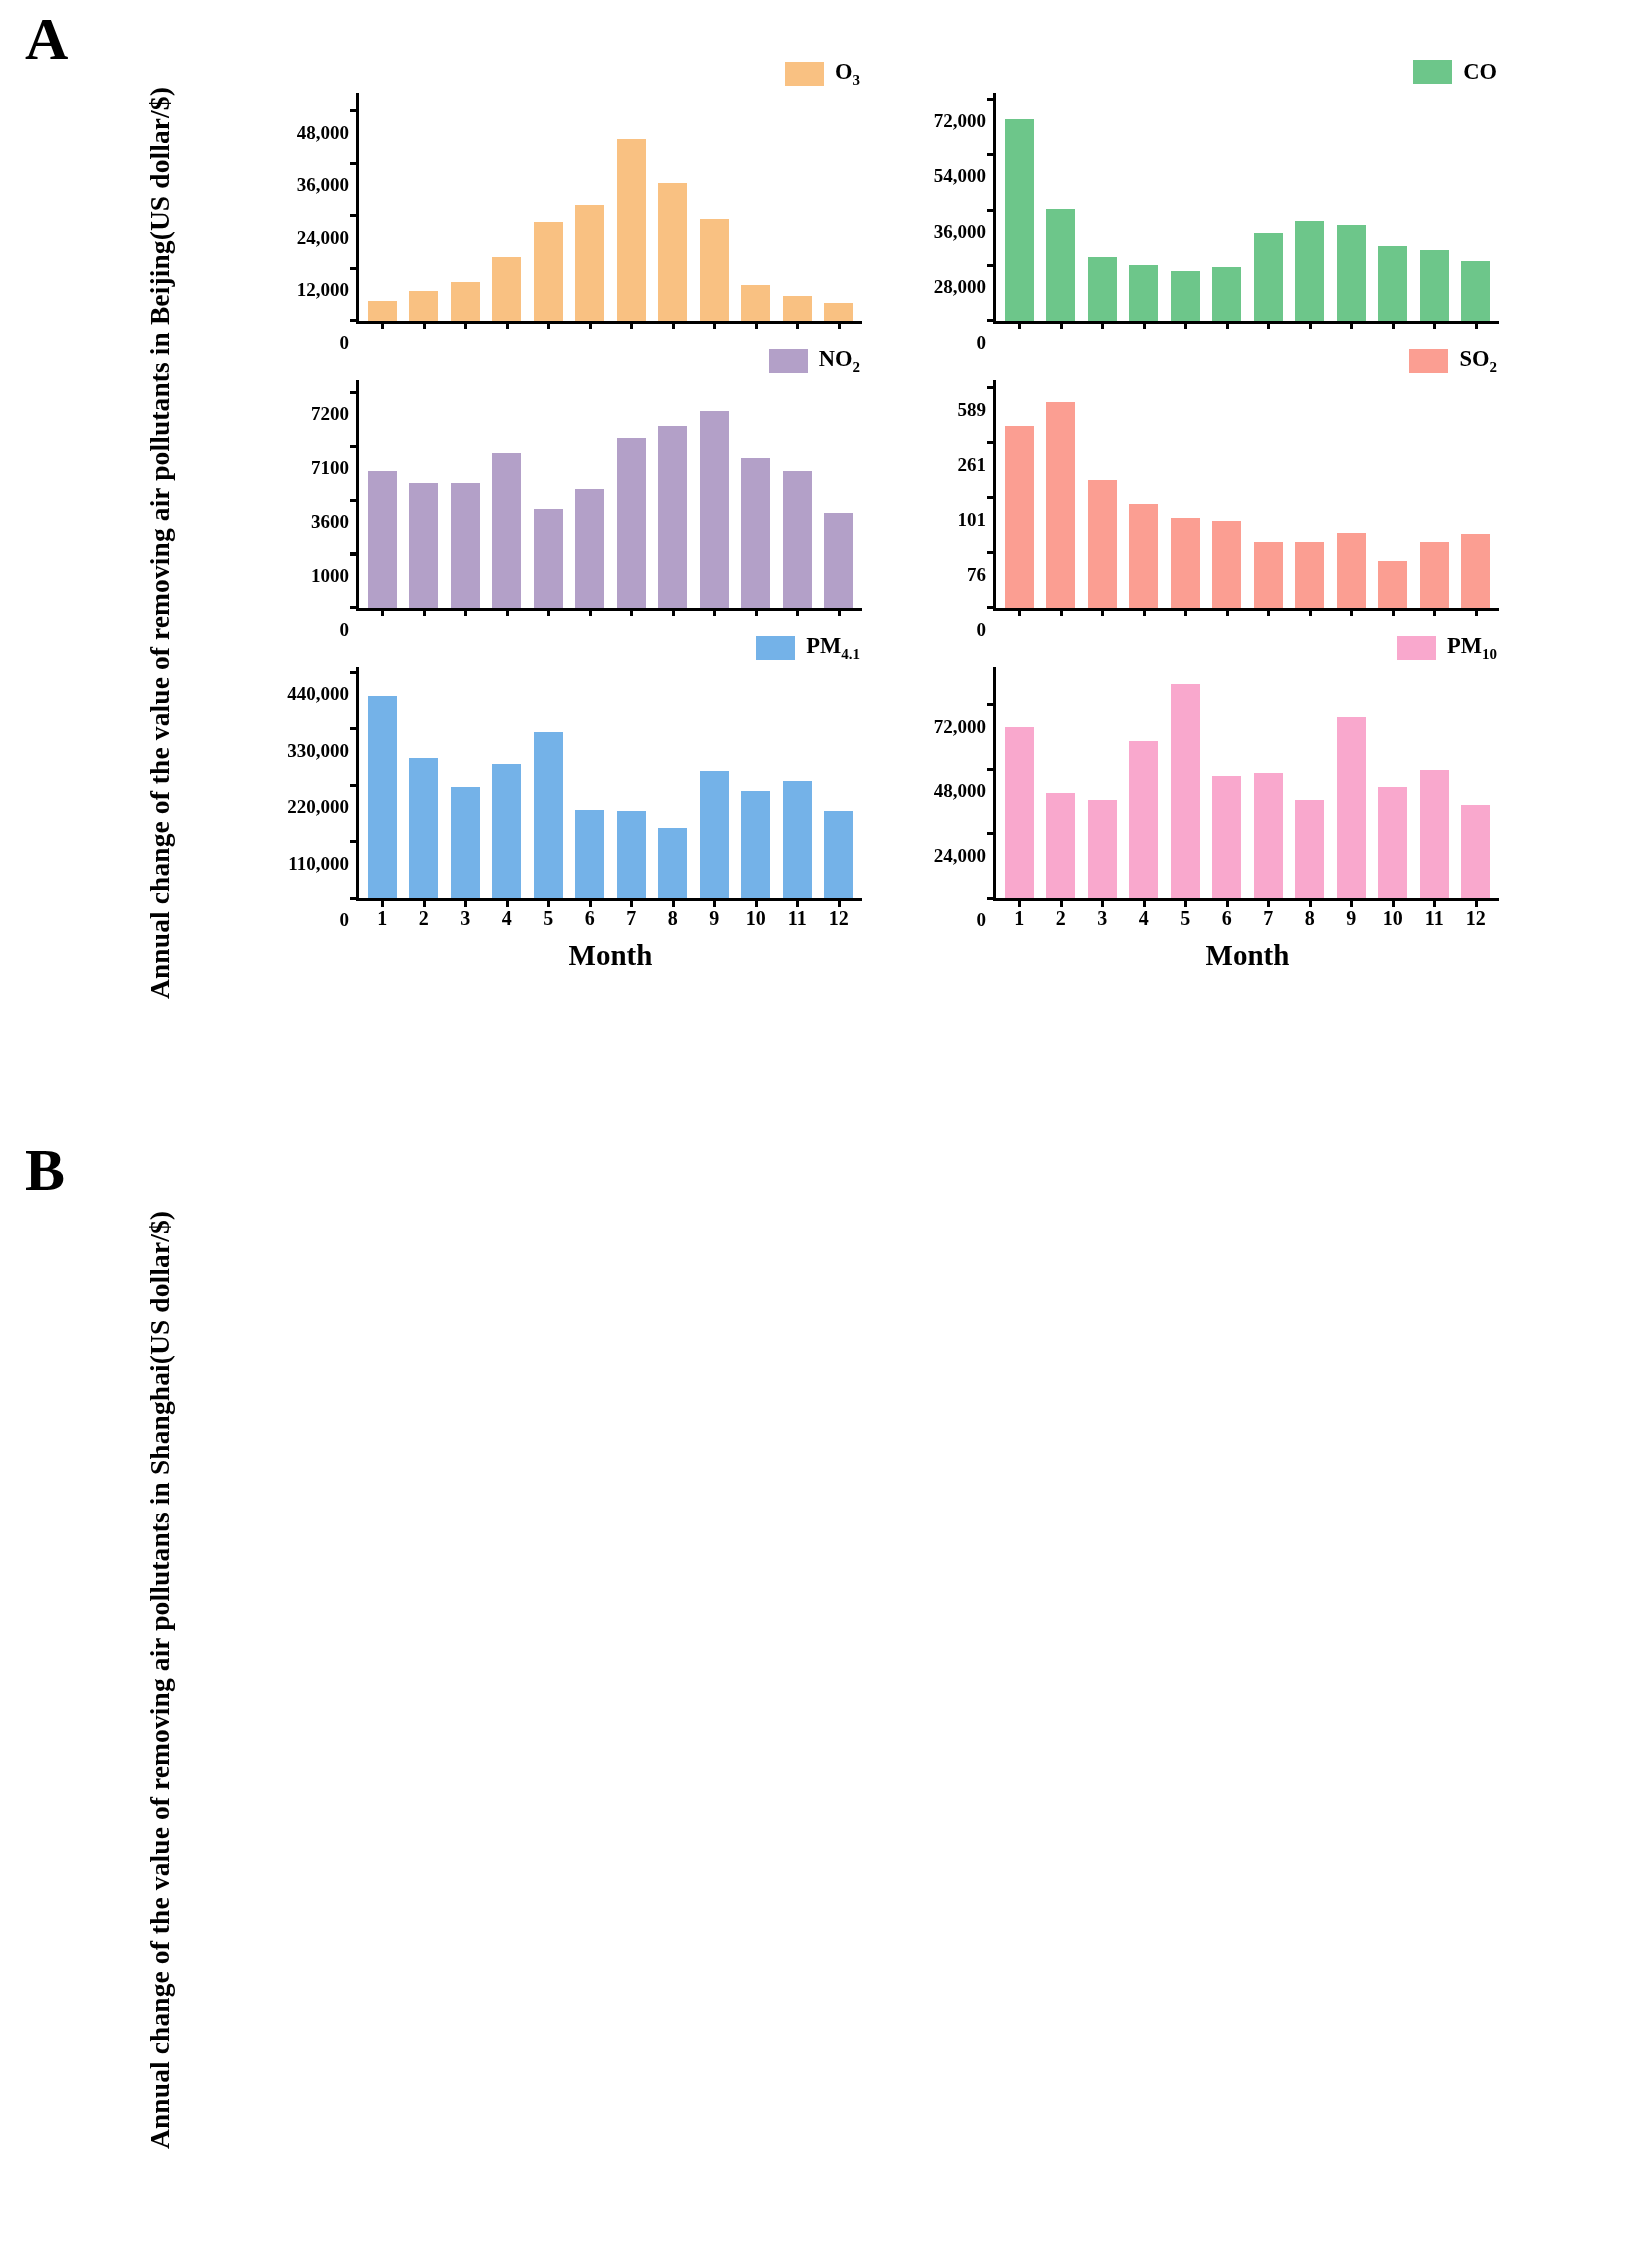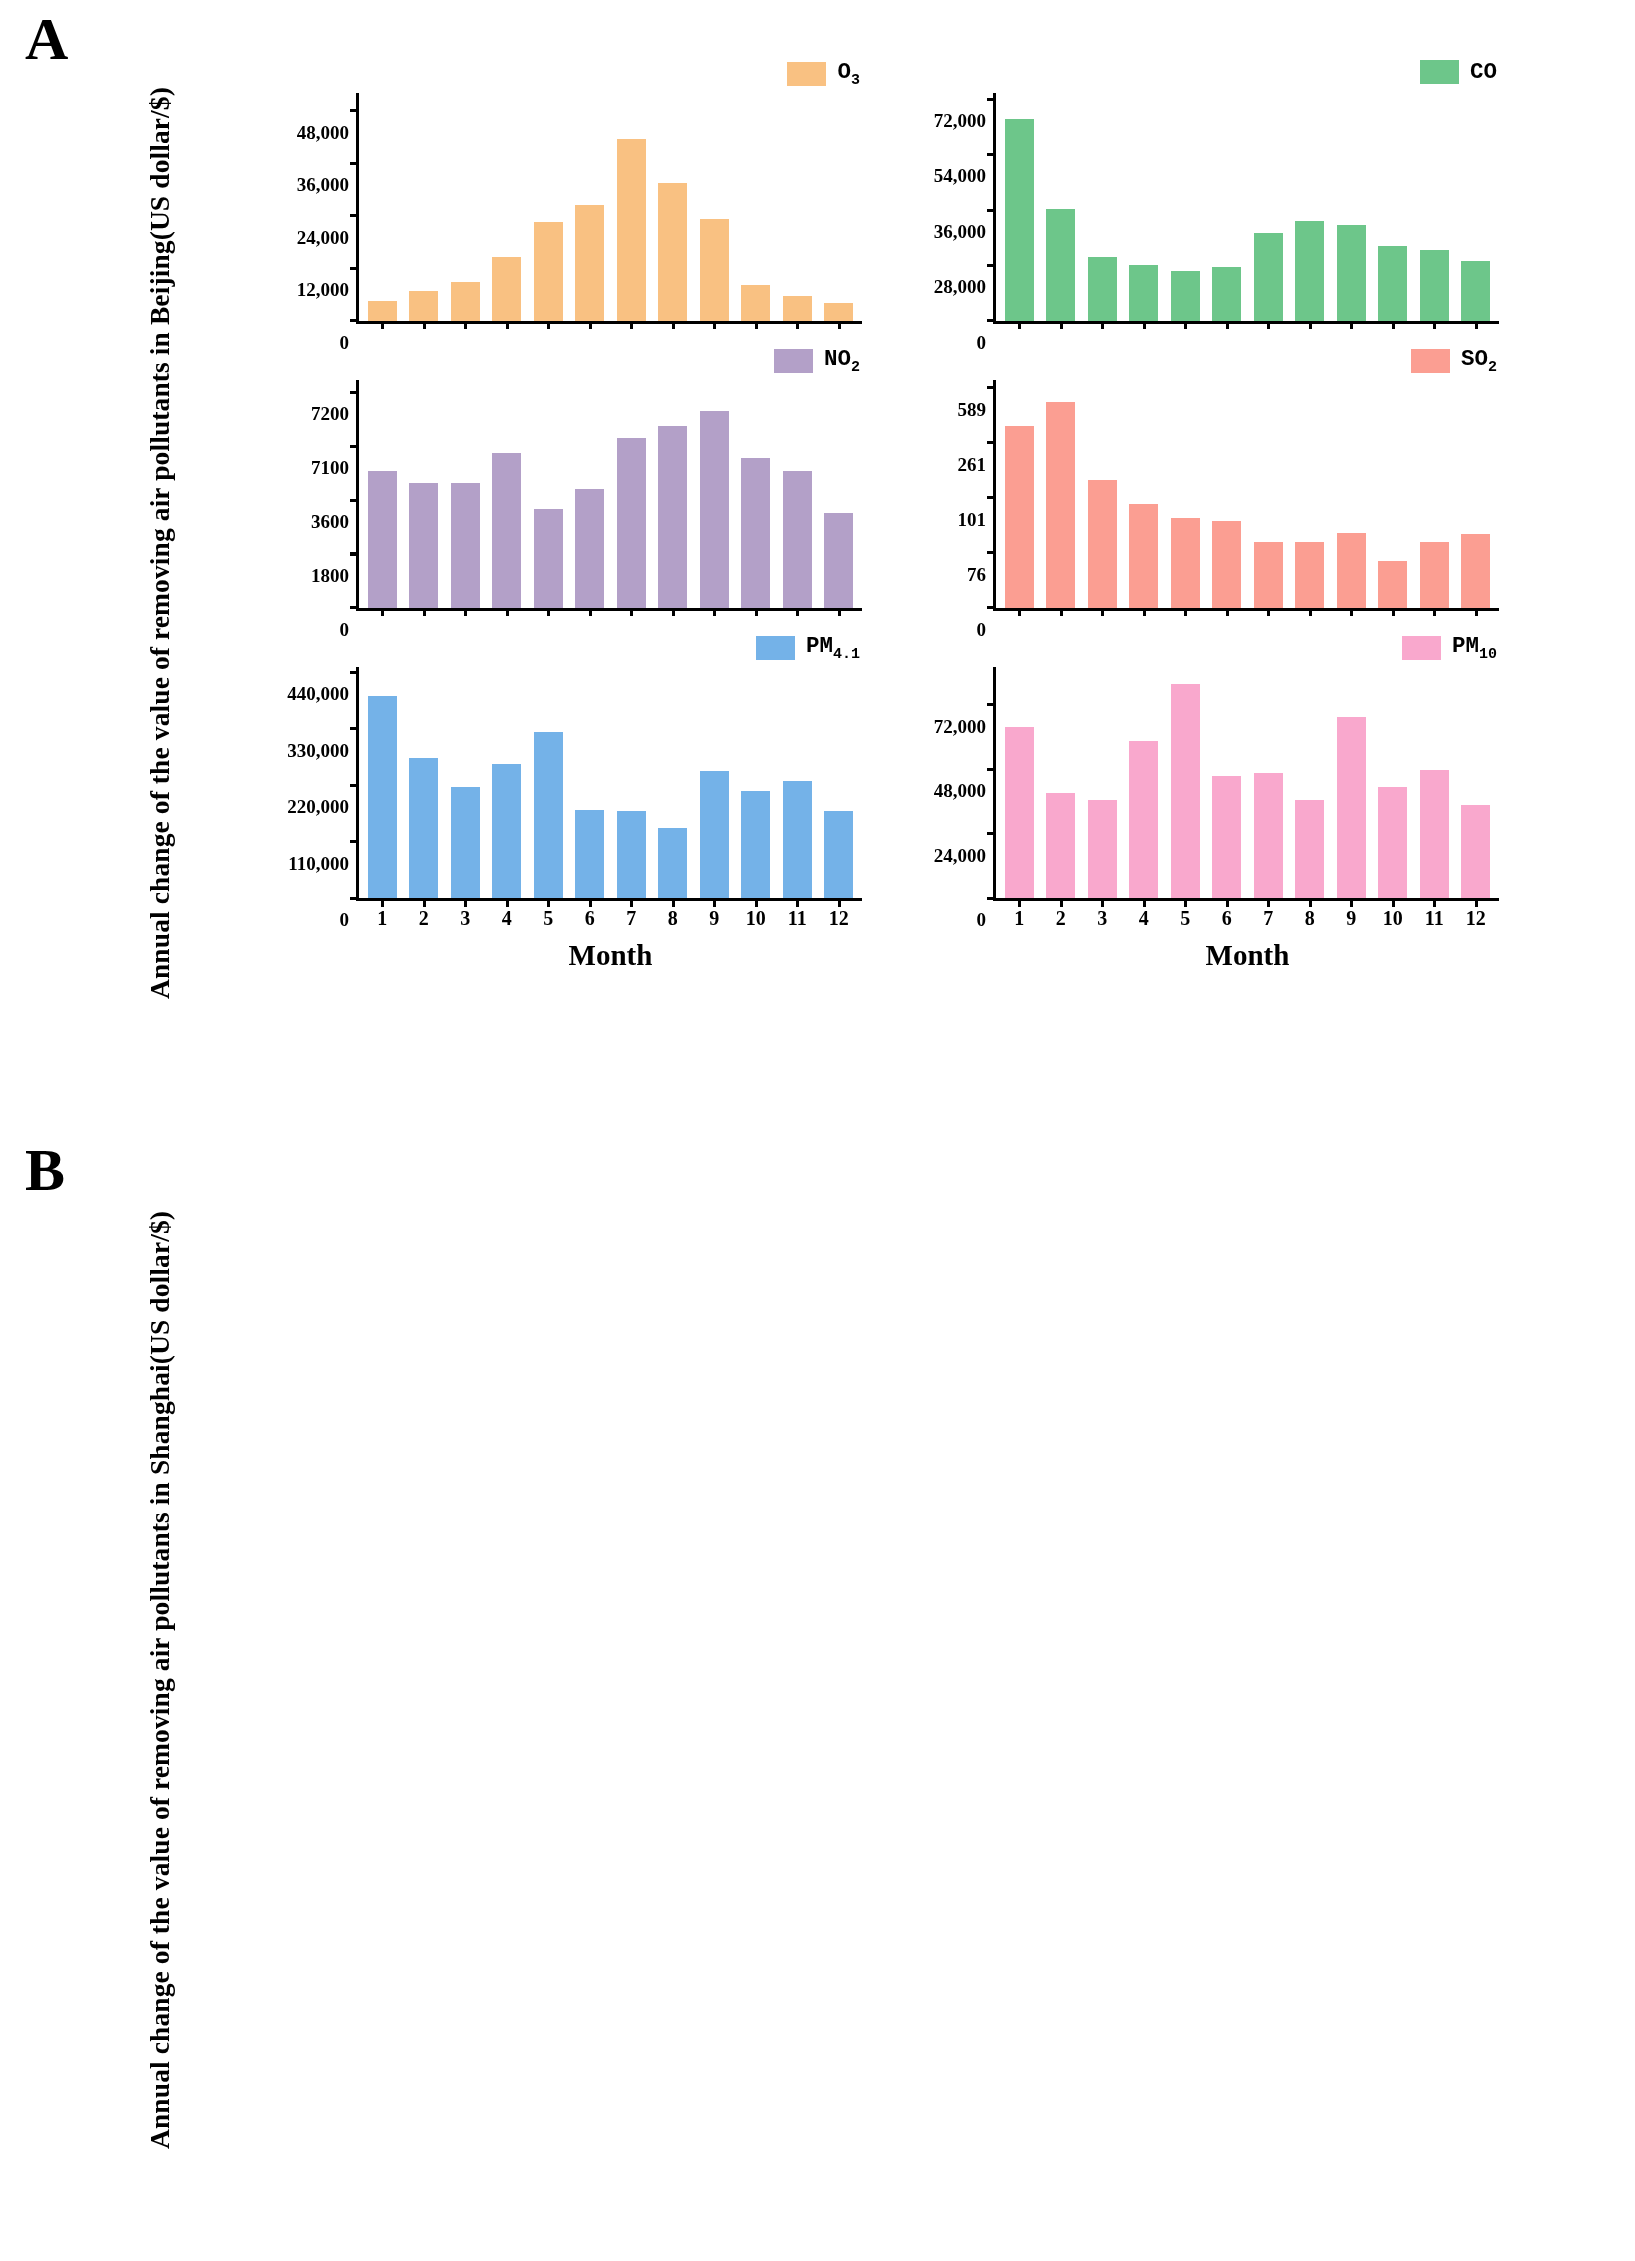--- a/index.html
+++ b/index.html
@@ -159,21 +159,21 @@
     gap: 11.2px;
   }
   .legend .swatch {
     width: 39px;
     height: 24px;
     display: block;
   }
   .legend .lbl {
     font-size: 22.5px;
     font-weight: bold;
-    font-family: Liberation Mono, monospace;
+    font-family: Liberation Serif, serif;
     white-space: nowrap;
   }
   .legend .lbl sub { font-size: 15px; }
 </style>
 </head>
 <body>
 
 <div class="panel" id="panel-A">
   <div class="panel-letter" style="left:25px; top:8.7px;">A</div>
 
@@ -278,21 +278,21 @@
       </div>
     <div class="cell">
         <div class="legend">
           <span class="swatch" style="background: rgb(179, 160, 200);"></span>
           <span class="lbl">NO<sub>2</sub></span>
         </div>
         <div class="plot">
           <div class="axes">
             <div class="ytick" style="top: 100%;">0</div>
             <div class="ytickmark" style="top: calc(100% - 1.2px);"></div>
-            <div class="ytick" style="top: 76.3158%;">1800</div>
+            <div class="ytick" style="top: 76.3158%;">1000</div>
             <div class="ytickmark" style="top: calc(76.3158% - 1.2px);"></div>
             <div class="ytick" style="top: 52.6316%;">3600</div>
             <div class="ytickmark" style="top: calc(52.6316% - 1.2px);"></div>
             <div class="ytick" style="top: 28.9474%;">7100</div>
             <div class="ytickmark" style="top: calc(28.9474% - 1.2px);"></div>
             <div class="ytick" style="top: 5.26316%;">7200</div>
             <div class="ytickmark" style="top: calc(5.26316% - 1.2px);"></div>
             <div class="bars">
               <div class="bar" title="1: 4550" style="height: 59.8684%; background: rgb(179, 160, 200);"></div>
               <div class="bar" title="2: 4150" style="height: 54.6053%; background: rgb(179, 160, 200);"></div>

